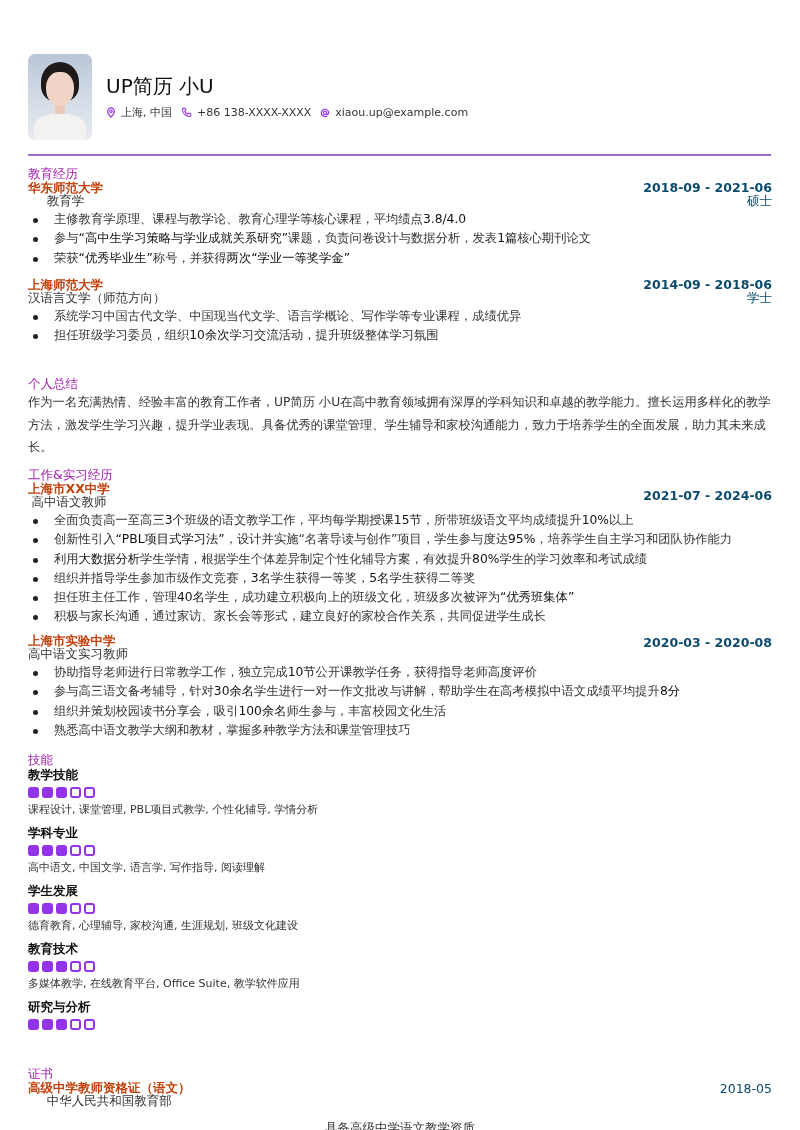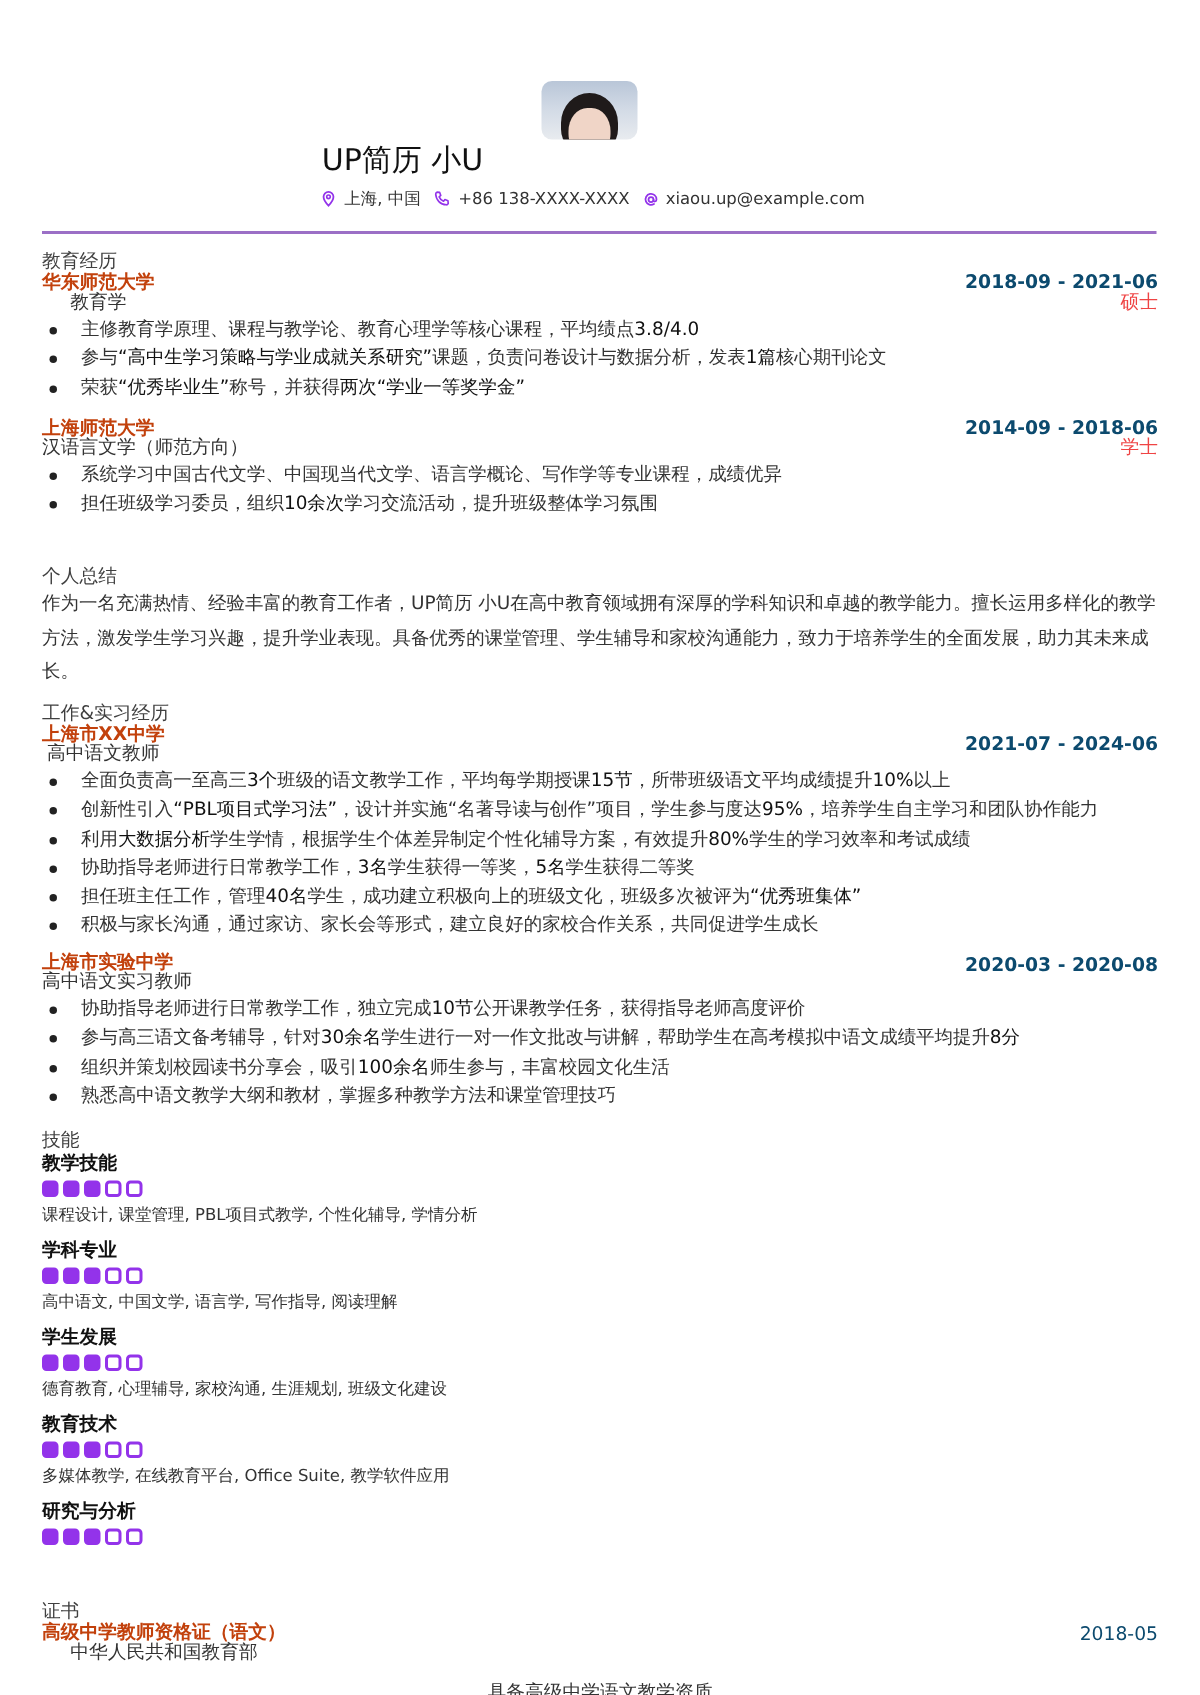--- a/index.html
+++ b/index.html
@@ -1,39 +1,39 @@
 <!DOCTYPE html>
 <html><head>
 <meta charset="utf-8">
 <style>
   * { box-sizing: border-box; margin: 0; padding: 0; }
   html, body { width: 800px; height: 1130px; background: #fff; overflow: hidden; }
   body { font-family: "DejaVu Sans", "Liberation Sans", sans-serif; color: #222; font-size: 12px; }
   .page { position: relative; width: 800px; height: 1130px; padding: 0 28px; }
 
-  .header { display: flex; align-items: center; padding-top: 53px; height: 140px; flex-direction: column; }
+  .header { display: flex; align-items: center; padding-top: 53px; height: 140px; }
   .avatar { width: 64px; height: 86px; border-radius: 7px; background: linear-gradient(180deg,#b9c6d8 0%,#d3dbe6 50%,#e8ebef 100%); position: relative; overflow: hidden; margin-right: 14px; margin-top: 1px; }
   .avatar .hair { position:absolute; left:13px; top:8px; width:38px; height:40px; background:#1f1a1a; border-radius:50% 50% 40% 40%; }
   .avatar .face { position:absolute; left:18px; top:18px; width:28px; height:34px; background:#f0d5c7; border-radius:45% 45% 50% 50%; }
   .avatar .body { position:absolute; left:6px; top:60px; width:52px; height:34px; background:#f3f2f1; border-radius:40% 40% 0 0; }
   .avatar .neck { position:absolute; left:27px; top:50px; width:10px; height:12px; background:#ebc9b9; }
   .head-info { display: flex; flex-direction: column; }
   .name { font-size: 20px; font-weight: 500; color: #111; line-height: 26px; margin-bottom: 6px; }
   .contacts { display: flex; align-items: center; font-size: 11px; color: #333; }
   .contact { display: flex; align-items: center; margin-right: 9px; }
   .contact svg { margin-right: 5px; }
 
   .divider { position: absolute; left: 28px; top: 154px; width: 743px; height: 2px; background: #9b6fc6; }
 
-  .section-title { color: #404040; font-size: 12.5px; font-weight: 500; line-height: 14px; }
+  .section-title { color: #a21caf; font-size: 12.5px; font-weight: 500; line-height: 14px; }
   .entry-head { display: flex; justify-content: space-between; align-items: flex-start; }
   .entry-title { font-weight: 700; font-size: 12.5px; line-height: 13px; color: #c2410c; }
   .entry-sub { font-size: 12.5px; line-height: 13px; color: #333; text-align: center; }
   .entry-date { font-weight: 700; font-size: 12.5px; line-height: 13px; text-align: right; color: #0c4a6e; }
-  .entry-degree { font-size: 12.5px; line-height: 13px; text-align: right; color: #ef4444; }
+  .entry-degree { font-size: 12.5px; line-height: 13px; text-align: right; color: #0c4a6e; }
   ul.bullets { list-style: none; margin-top: 3px; }
   ul.bullets li { position: relative; padding-left: 26px; font-size: 12.3px; line-height: 19.3px; color: #333; white-space: nowrap; }
   ul.bullets li::before { content: ""; position: absolute; left: 5px; top: 8px; width: 5px; height: 5px; background: #222; border-radius: 50%; }
   ul.bullets li b { color: #111; font-weight: 400; }
 
   .summary { font-size: 12.3px; line-height: 22.5px; color: #333; margin-top: 0px; }
 
   .skill-name { font-weight: 700; font-size: 12.5px; line-height: 16px; color: #111; }
   .dots { display: flex; margin-top: 4px; margin-bottom: 5px; }
   .dot { width: 11px; height: 11px; border-radius: 3px; margin-right: 3px; border: 2px solid #9333ea; }
@@ -136,21 +136,21 @@
           <div class="entry-sub">高中语文教师</div>
         </div>
         <div style="padding-top:7px;">
           <div class="entry-date">2021-07 - 2024-06</div>
         </div>
       </div>
       <ul class="bullets">
           <li><span>全面负责高一至高三</span><b>3个</b><span>班级的语文教学工作，平均每学期授课</span><b>15节</b><span>，所带班级语文平均成绩提升</span><b>10%</b><span>以上</span></li>
           <li><span>创新性引入</span><b>“PBL项目式学习法”</b><span>，设计并实施“名著导读与创作”项目，学生参与度达</span><b>95%</b><span>，培养学生自主学习和团队协作能力</span></li>
           <li><span>利用</span><b>大数据分析</b><span>学生学情，根据学生个体差异制定个性化辅导方案，有效提升</span><b>80%</b><span>学生的学习效率和考试成绩</span></li>
-          <li><span>协助指导老师进行日常教学工作，</span><b>3名</b><span>学生获得一等奖，</span><b>5名</b><span>学生获得二等奖</span></li>
+          <li><span>组织并指导学生参加市级作文竞赛，</span><b>3名</b><span>学生获得一等奖，</span><b>5名</b><span>学生获得二等奖</span></li>
           <li><span>担任班主任工作，管理</span><b>40名</b><span>学生，成功建立积极向上的班级文化，班级多次被评为</span><b>“优秀班集体”</b></li>
           <li><span>积极与家长沟通，通过家访、家长会等形式，建立良好的家校合作关系，共同促进学生成长</span></li>
         </ul>
     </div>
   </div>
 
   <div class="abs" style="top:634px;">
     <div class="entry-head">
       <div>
         <div class="entry-title">上海市实验中学</div>

